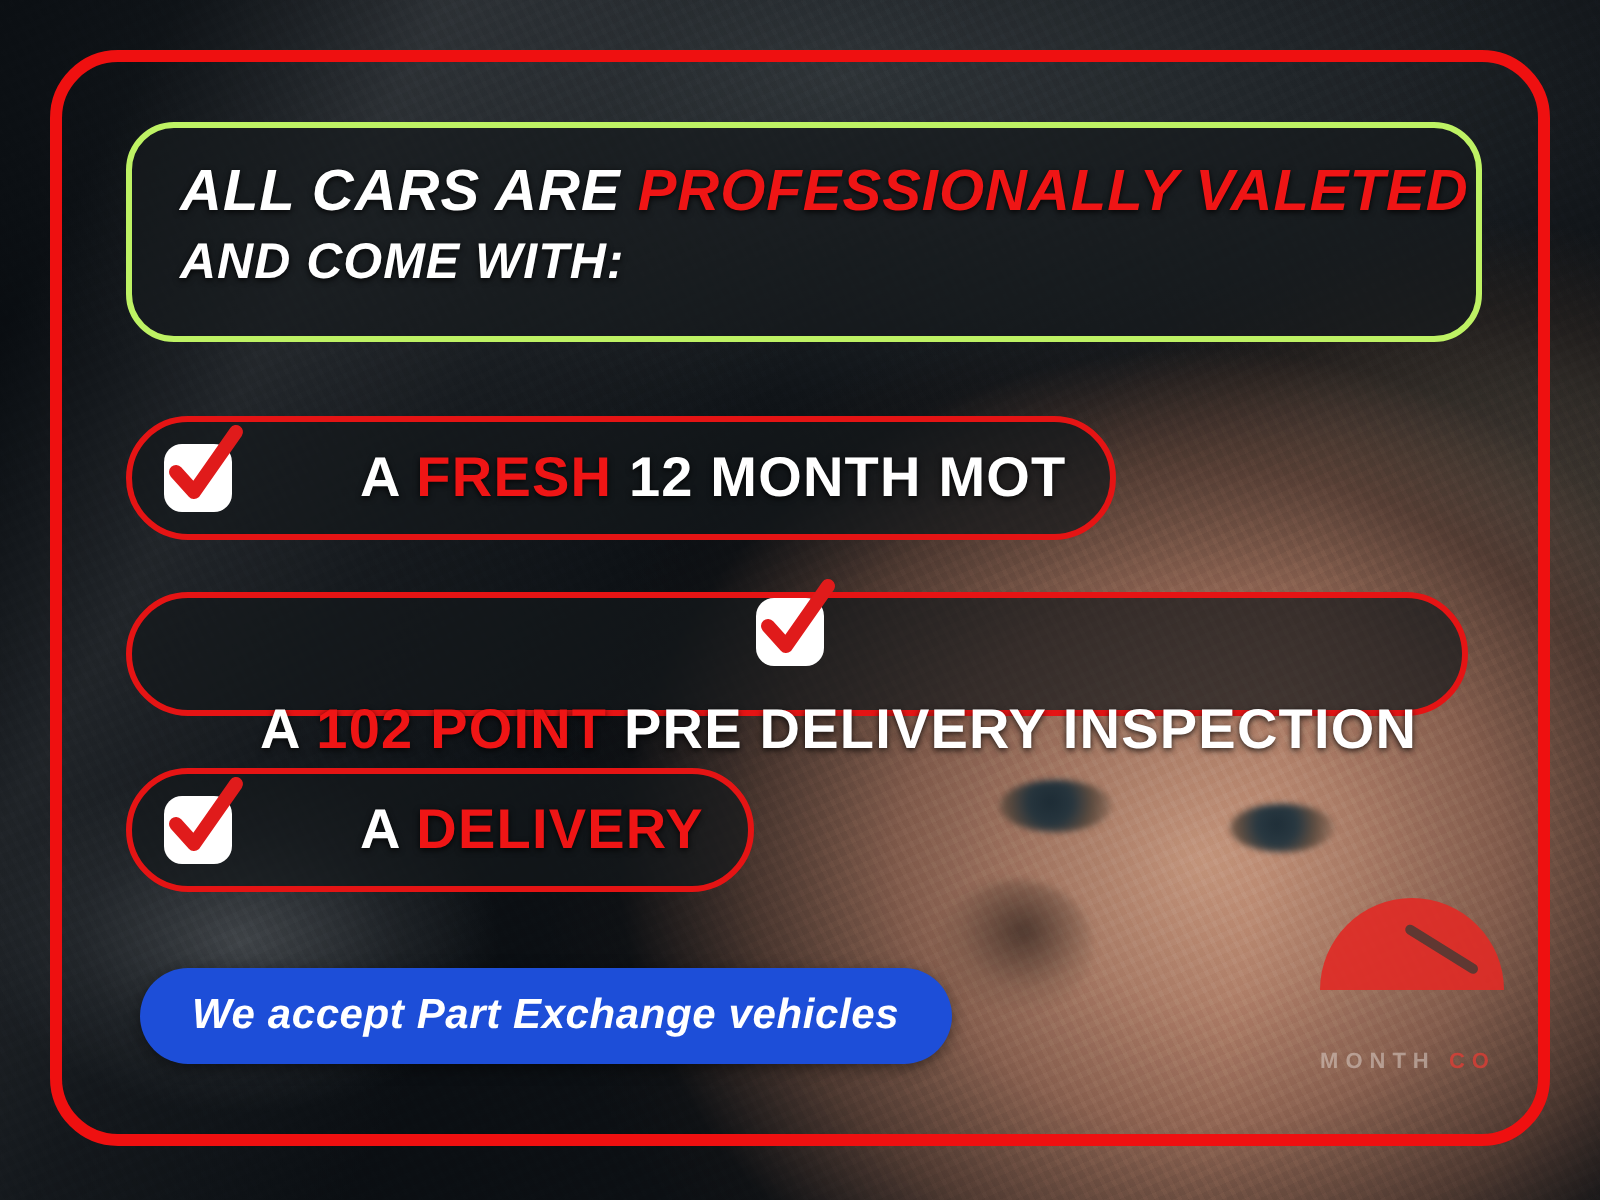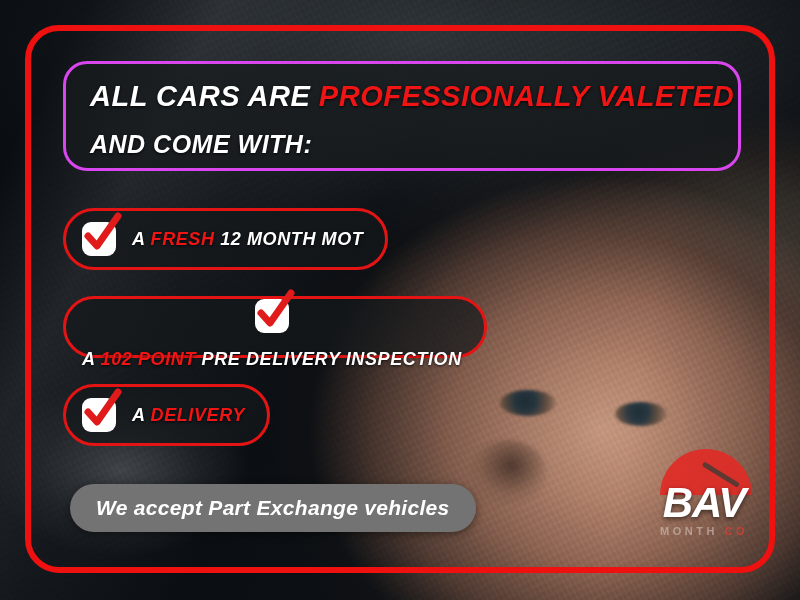--- a/index.html
+++ b/index.html
@@ -85,35 +85,35 @@
     position: absolute;
     left: 0; top: 0;
     width: 800px; height: 600px;
   }
 
   
   .heading-panel {
     position: absolute;
     left: 63px; top: 61px;
     width: 678px; height: 110px;
-    border: 3px solid #d946ef;
+    border: 3px solid #bef264;
     border-radius: 24px;
     background: rgba(22,26,29,0.72);
     padding: 17px 0 0 24px;
   }
   .heading-line {
     font-weight: bold;
     font-style: italic;
     letter-spacing: 0.5px;
     line-height: 1.08;
     white-space: nowrap;
     text-shadow: 0 1px 3px rgba(0,0,0,0.85);
   }
   .heading-line.l1 { font-size: 29px; color: #ffffff; }
-  .heading-line.l2 { font-size: 25px; color: #ffffff; margin-top: 19px; font-weight: 600; }
+  .heading-line.l2 { font-size: 25px; color: #ffffff; margin-top: 6px; font-weight: 600; }
   .hl-red { color: #ef1515; }
 
   
   .feature-row {
     position: absolute;
     display: inline-flex;
     align-items: center;
     gap: 16px;
     height: 62px;
     padding: 0 22px 0 16px;
@@ -134,38 +134,38 @@
     border-radius: 9px;
   }
   .checkbox svg {
     position: absolute;
     left: 2px; top: -7px;
     width: 38px; height: 42px;
     overflow: visible;
   }
 
   .feature-text {
-    font-size: 18px;
+    font-size: 28px;
     font-weight: 600;
-    font-style: italic;
     letter-spacing: 0.6px;
     color: #ffffff;
     text-shadow: 0 1px 3px rgba(0,0,0,0.8);
+    margin-left: 48px;
   }
   .feature-text .em { color: #ef1515; font-weight: bold; }
 
   
   .pill {
     position: absolute;
     left: 70px; top: 484px;
     display: inline-flex;
     align-items: center;
     height: 48px;
     padding: 0 26px;
-    background: #737373;
+    background: #1d4ed8;
     border-radius: 26px;
     color: #ffffff;
     font-size: 21px;
     font-weight: bold;
     font-style: italic;
     letter-spacing: 0.3px;
     white-space: nowrap;
     box-shadow: 0 2px 8px rgba(0,0,0,0.45);
   }
 
@@ -274,20 +274,19 @@
       </span>
     </div>
 
     <div class="pill">
       <span>We accept Part Exchange vehicles</span>
     </div>
 
     <div class="logo">
       <div class="logo-arc"></div>
       <div class="logo-needle"></div>
-      <div class="logo-word">BAV</div>
       <div class="logo-sub">
         <span>MONTH </span><span class="co">CO</span>
       </div>
     </div>
 
   </div>
 </div>
 
 </body></html>

